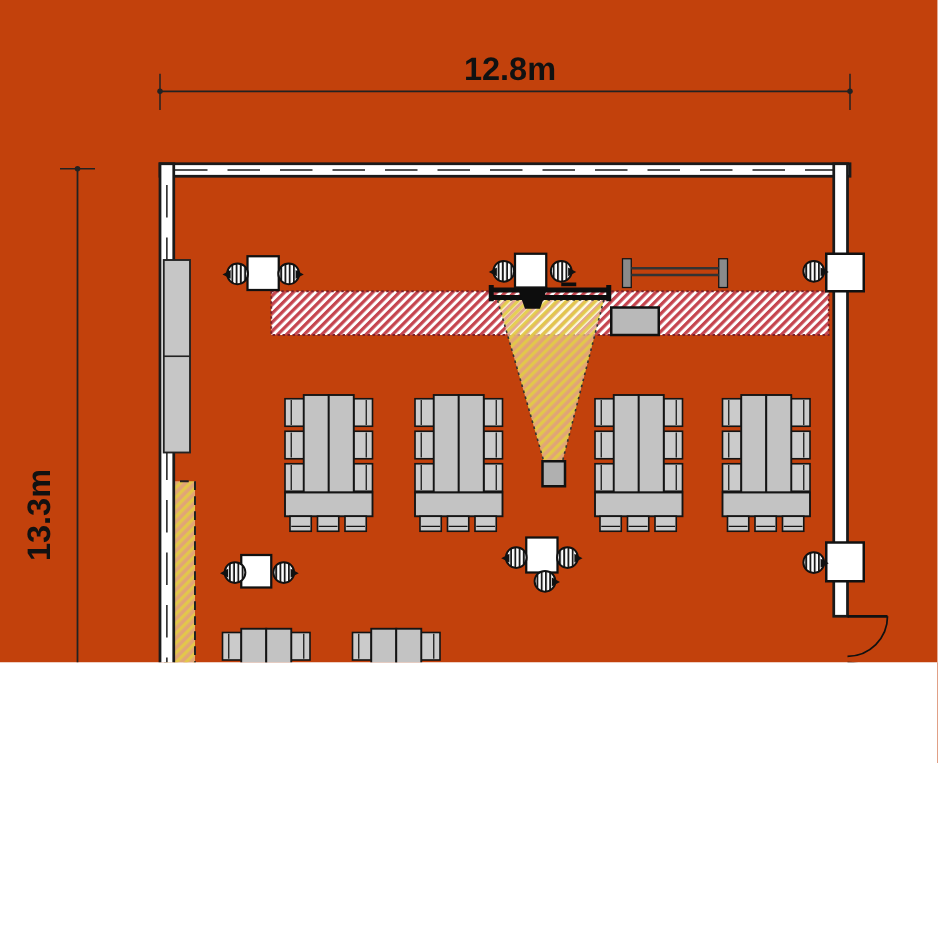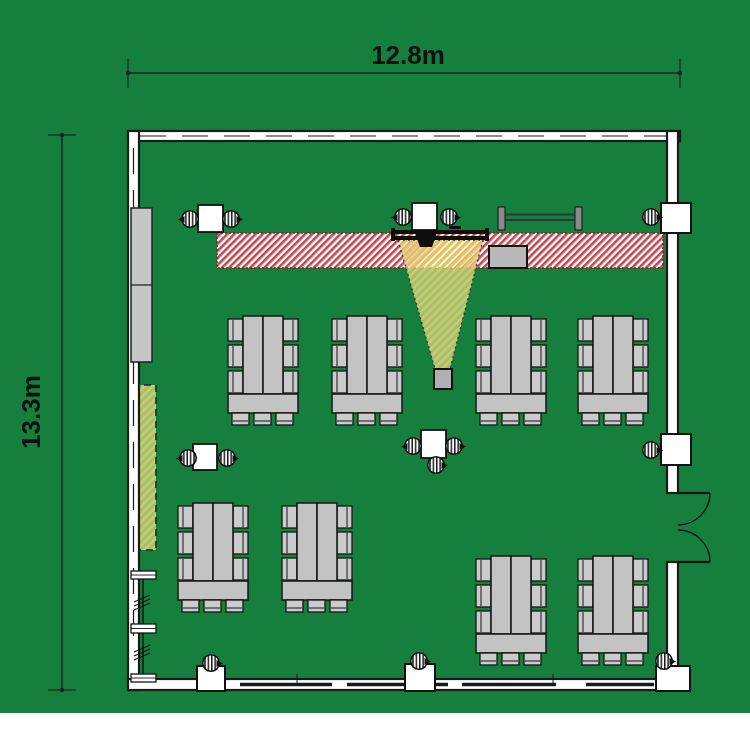--- a/index.html
+++ b/index.html
@@ -1,16 +1,16 @@
 <!DOCTYPE html>
 <html><head>
 <meta charset="utf-8">
 <style>
   html,body{margin:0;padding:0;background:#ffffff;}
-  .stage{position:relative;width:750px;height:713px;background:#15803d;overflow:hidden;
+  .stage{position:relative;width:750px;height:530px;background:#c2410c;overflow:hidden;
          font-family:"Liberation Sans",sans-serif;text-decoration:underline;}
   svg{position:absolute;left:0;top:0;}
   text.dim{font-family:"Liberation Sans",sans-serif;font-weight:bold;font-size:26px;fill:#111;}
 </style>
 </head>
 <body>
 
 <div class="stage">
 <svg width="750" height="750" viewBox="0 0 750 750">
 

